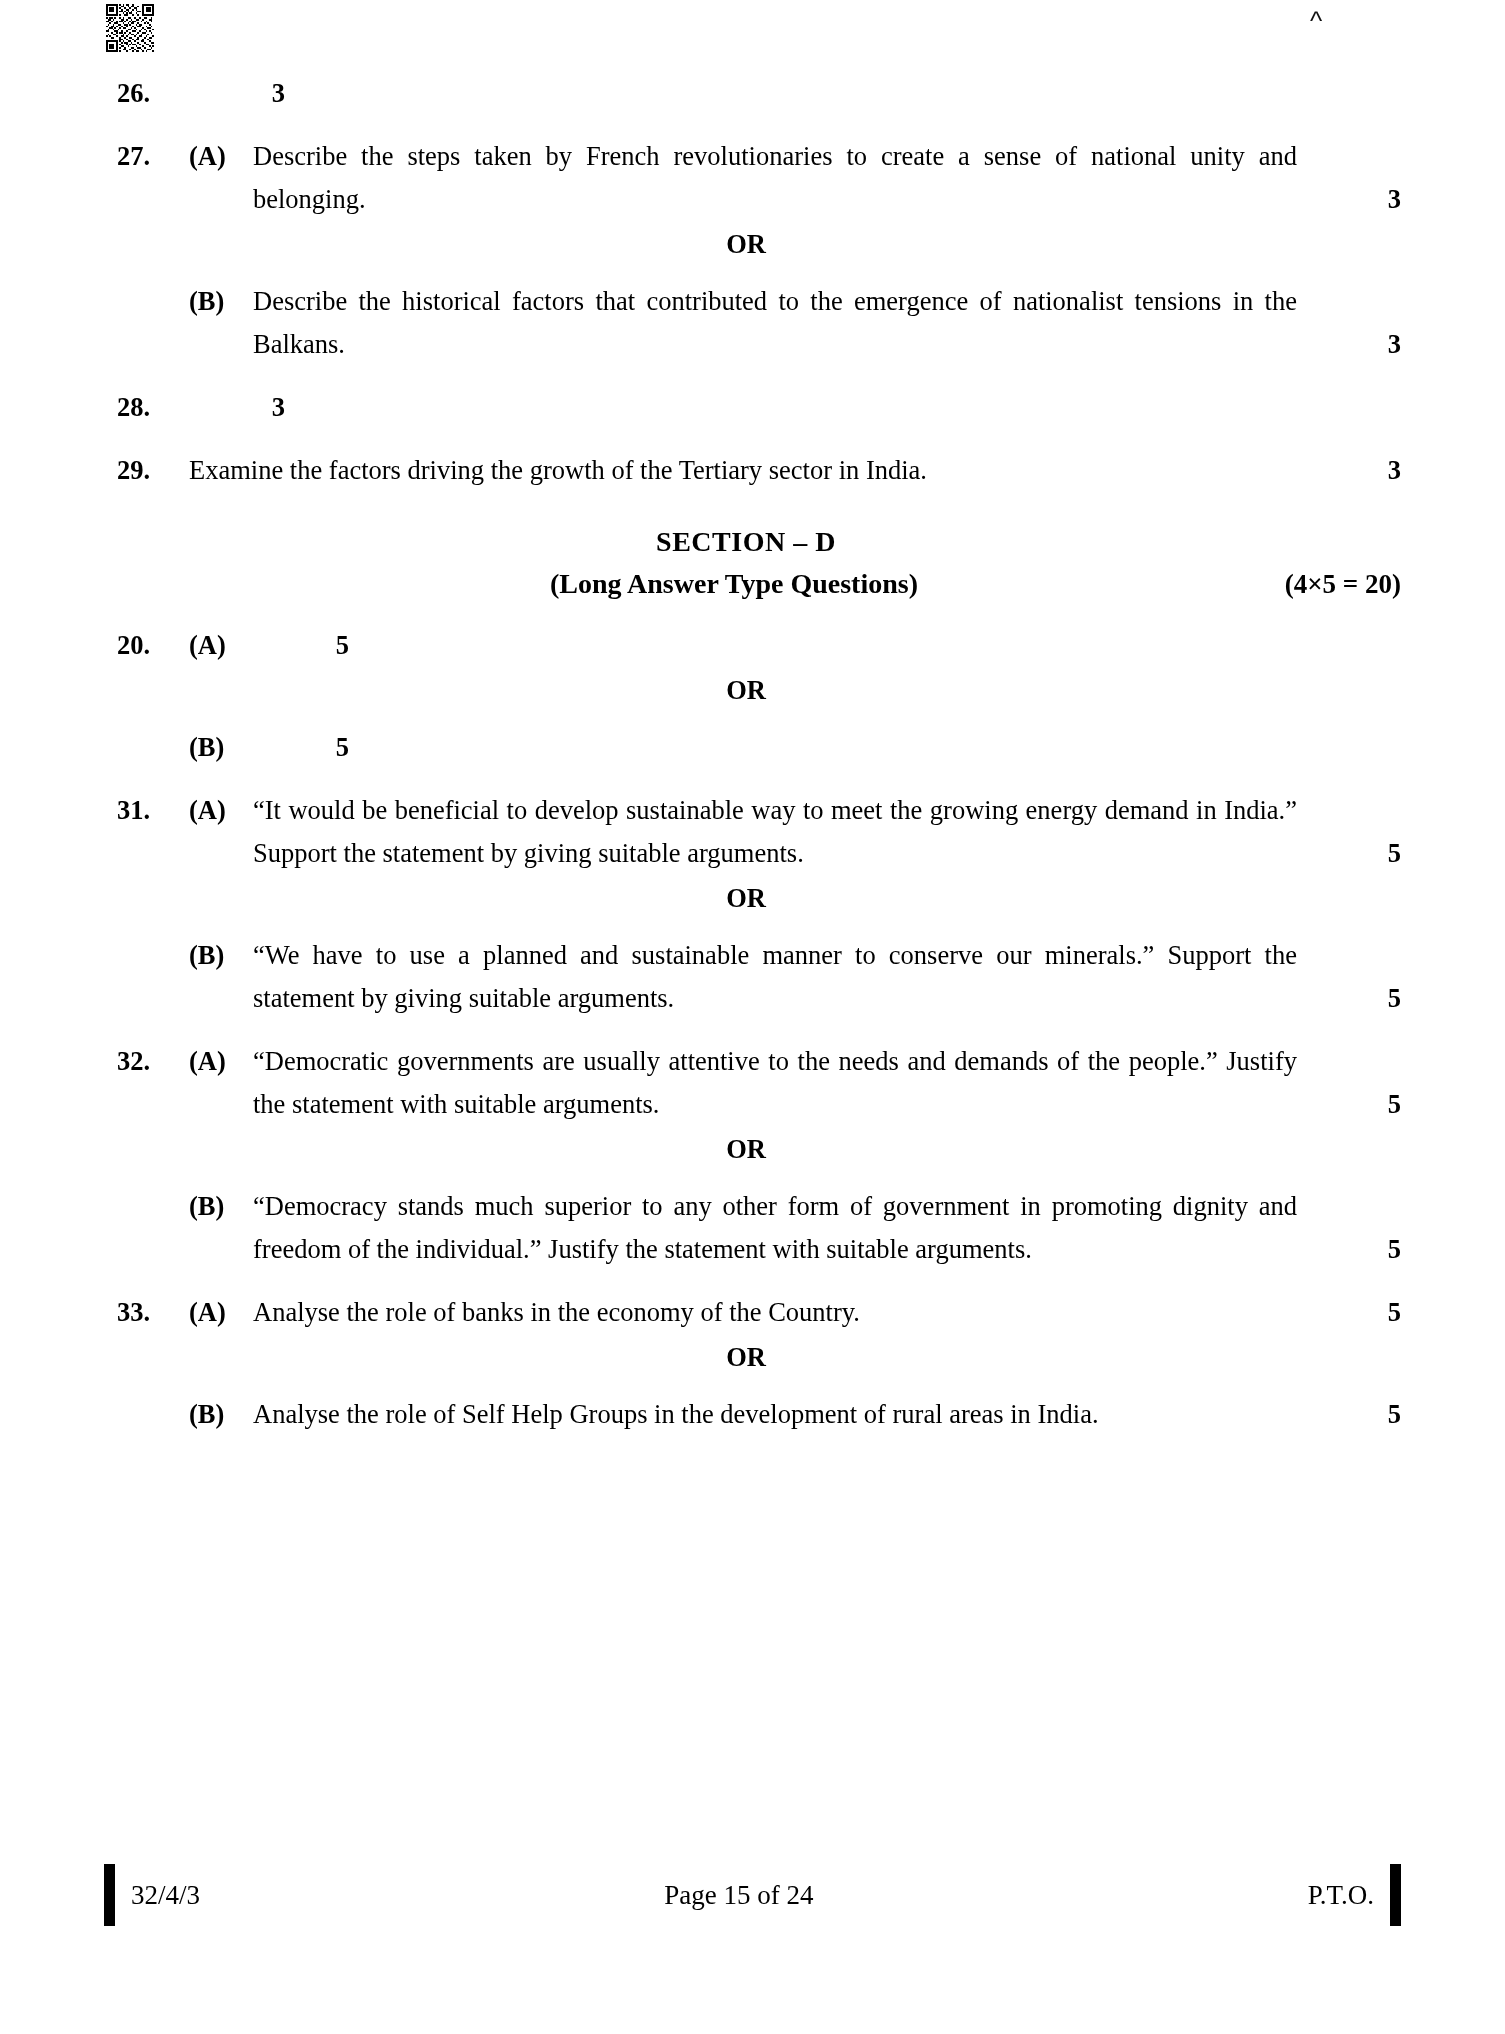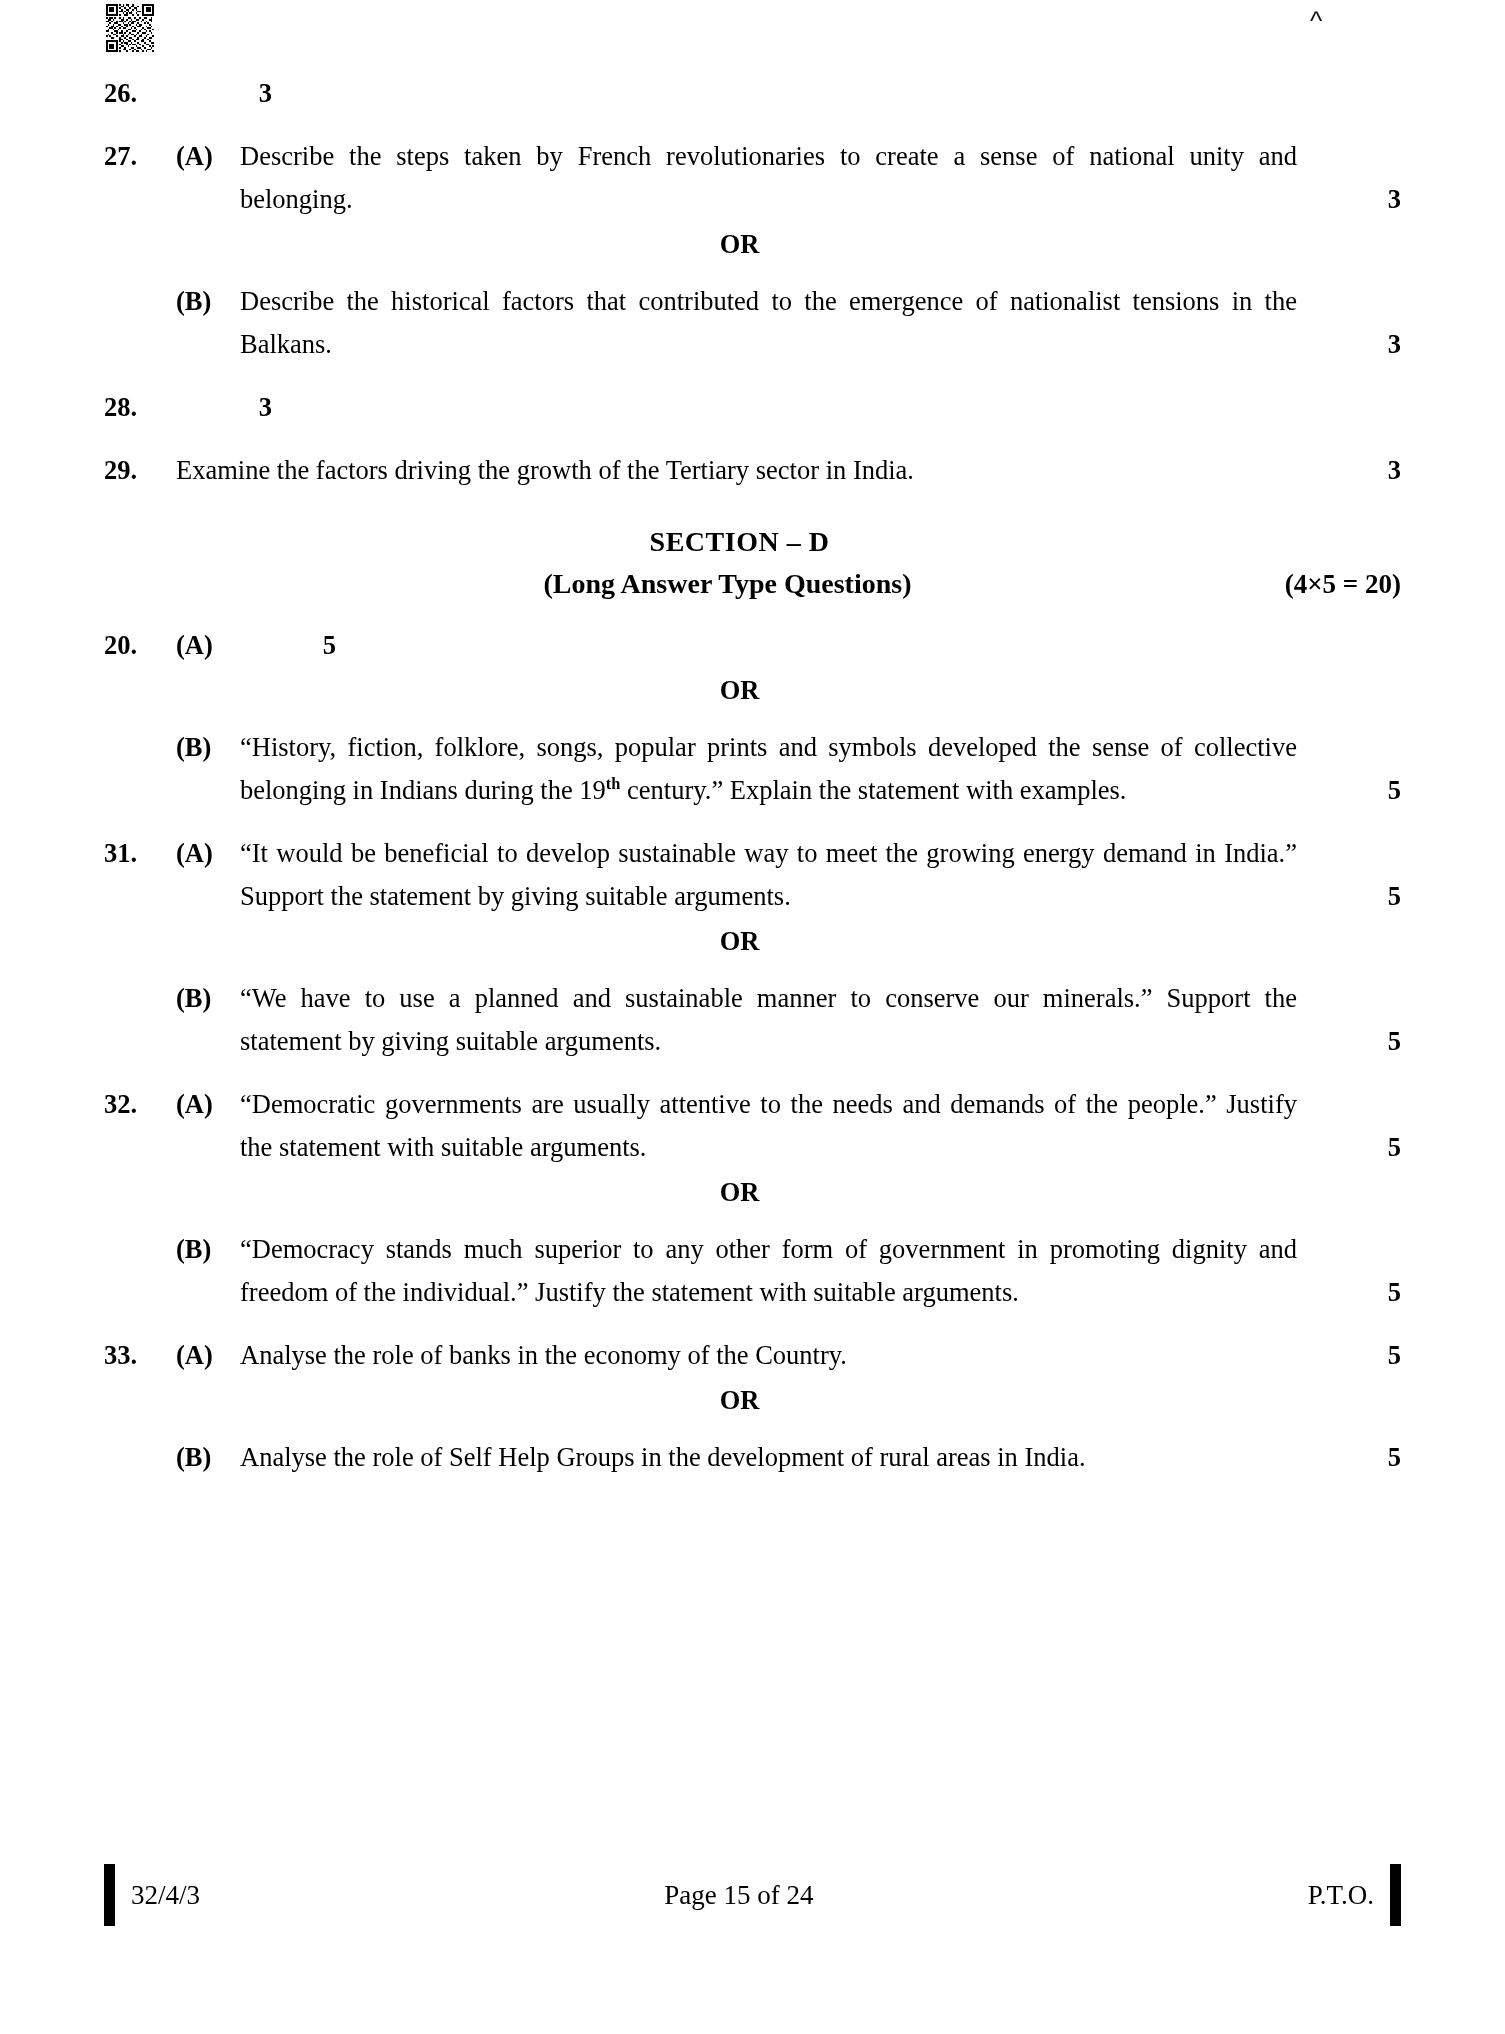--- a/index.html
+++ b/index.html
@@ -46,20 +46,21 @@
     font-family: "Liberation Sans", sans-serif;
     color: #111;
   }
 
   
   .content {
     position: absolute;
     left: 0;
     top: 52px;
     width: 1505px;
+    padding-left: 13px;
   }
 
   .qrow {
     display: flex;
     align-items: flex-start;
     margin-top: 20px;
   }
   .qrow.tight { margin-top: 14px; }
 
   .qnum {
@@ -456,21 +457,20 @@
     <div class="qrow">
       <div class="qnum">20.</div>
       <div class="opt">(A)</div>
       <div class="marks">5</div>
     </div>
     <div class="or-line">OR</div>
 
     <div class="qrow tight">
       <div class="qnum-blank"></div>
       <div class="opt">(B)</div>
-      <div class="qtext"><span>“History, fiction, folklore, songs, popular prints and symbols developed the sense of collective belonging in Indians during the 19</span><sup class="th">th</sup><span> century.” Explain the statement with examples.</span></div>
       <div class="marks">5</div>
     </div>
 
     <div class="qrow">
       <div class="qnum">31.</div>
       <div class="opt">(A)</div>
       <div class="qtext">“It would be beneficial to develop sustainable way to meet the growing energy demand in India.” Support the statement by giving suitable arguments.</div>
       <div class="marks">5</div>
     </div>
     <div class="or-line">OR</div>

